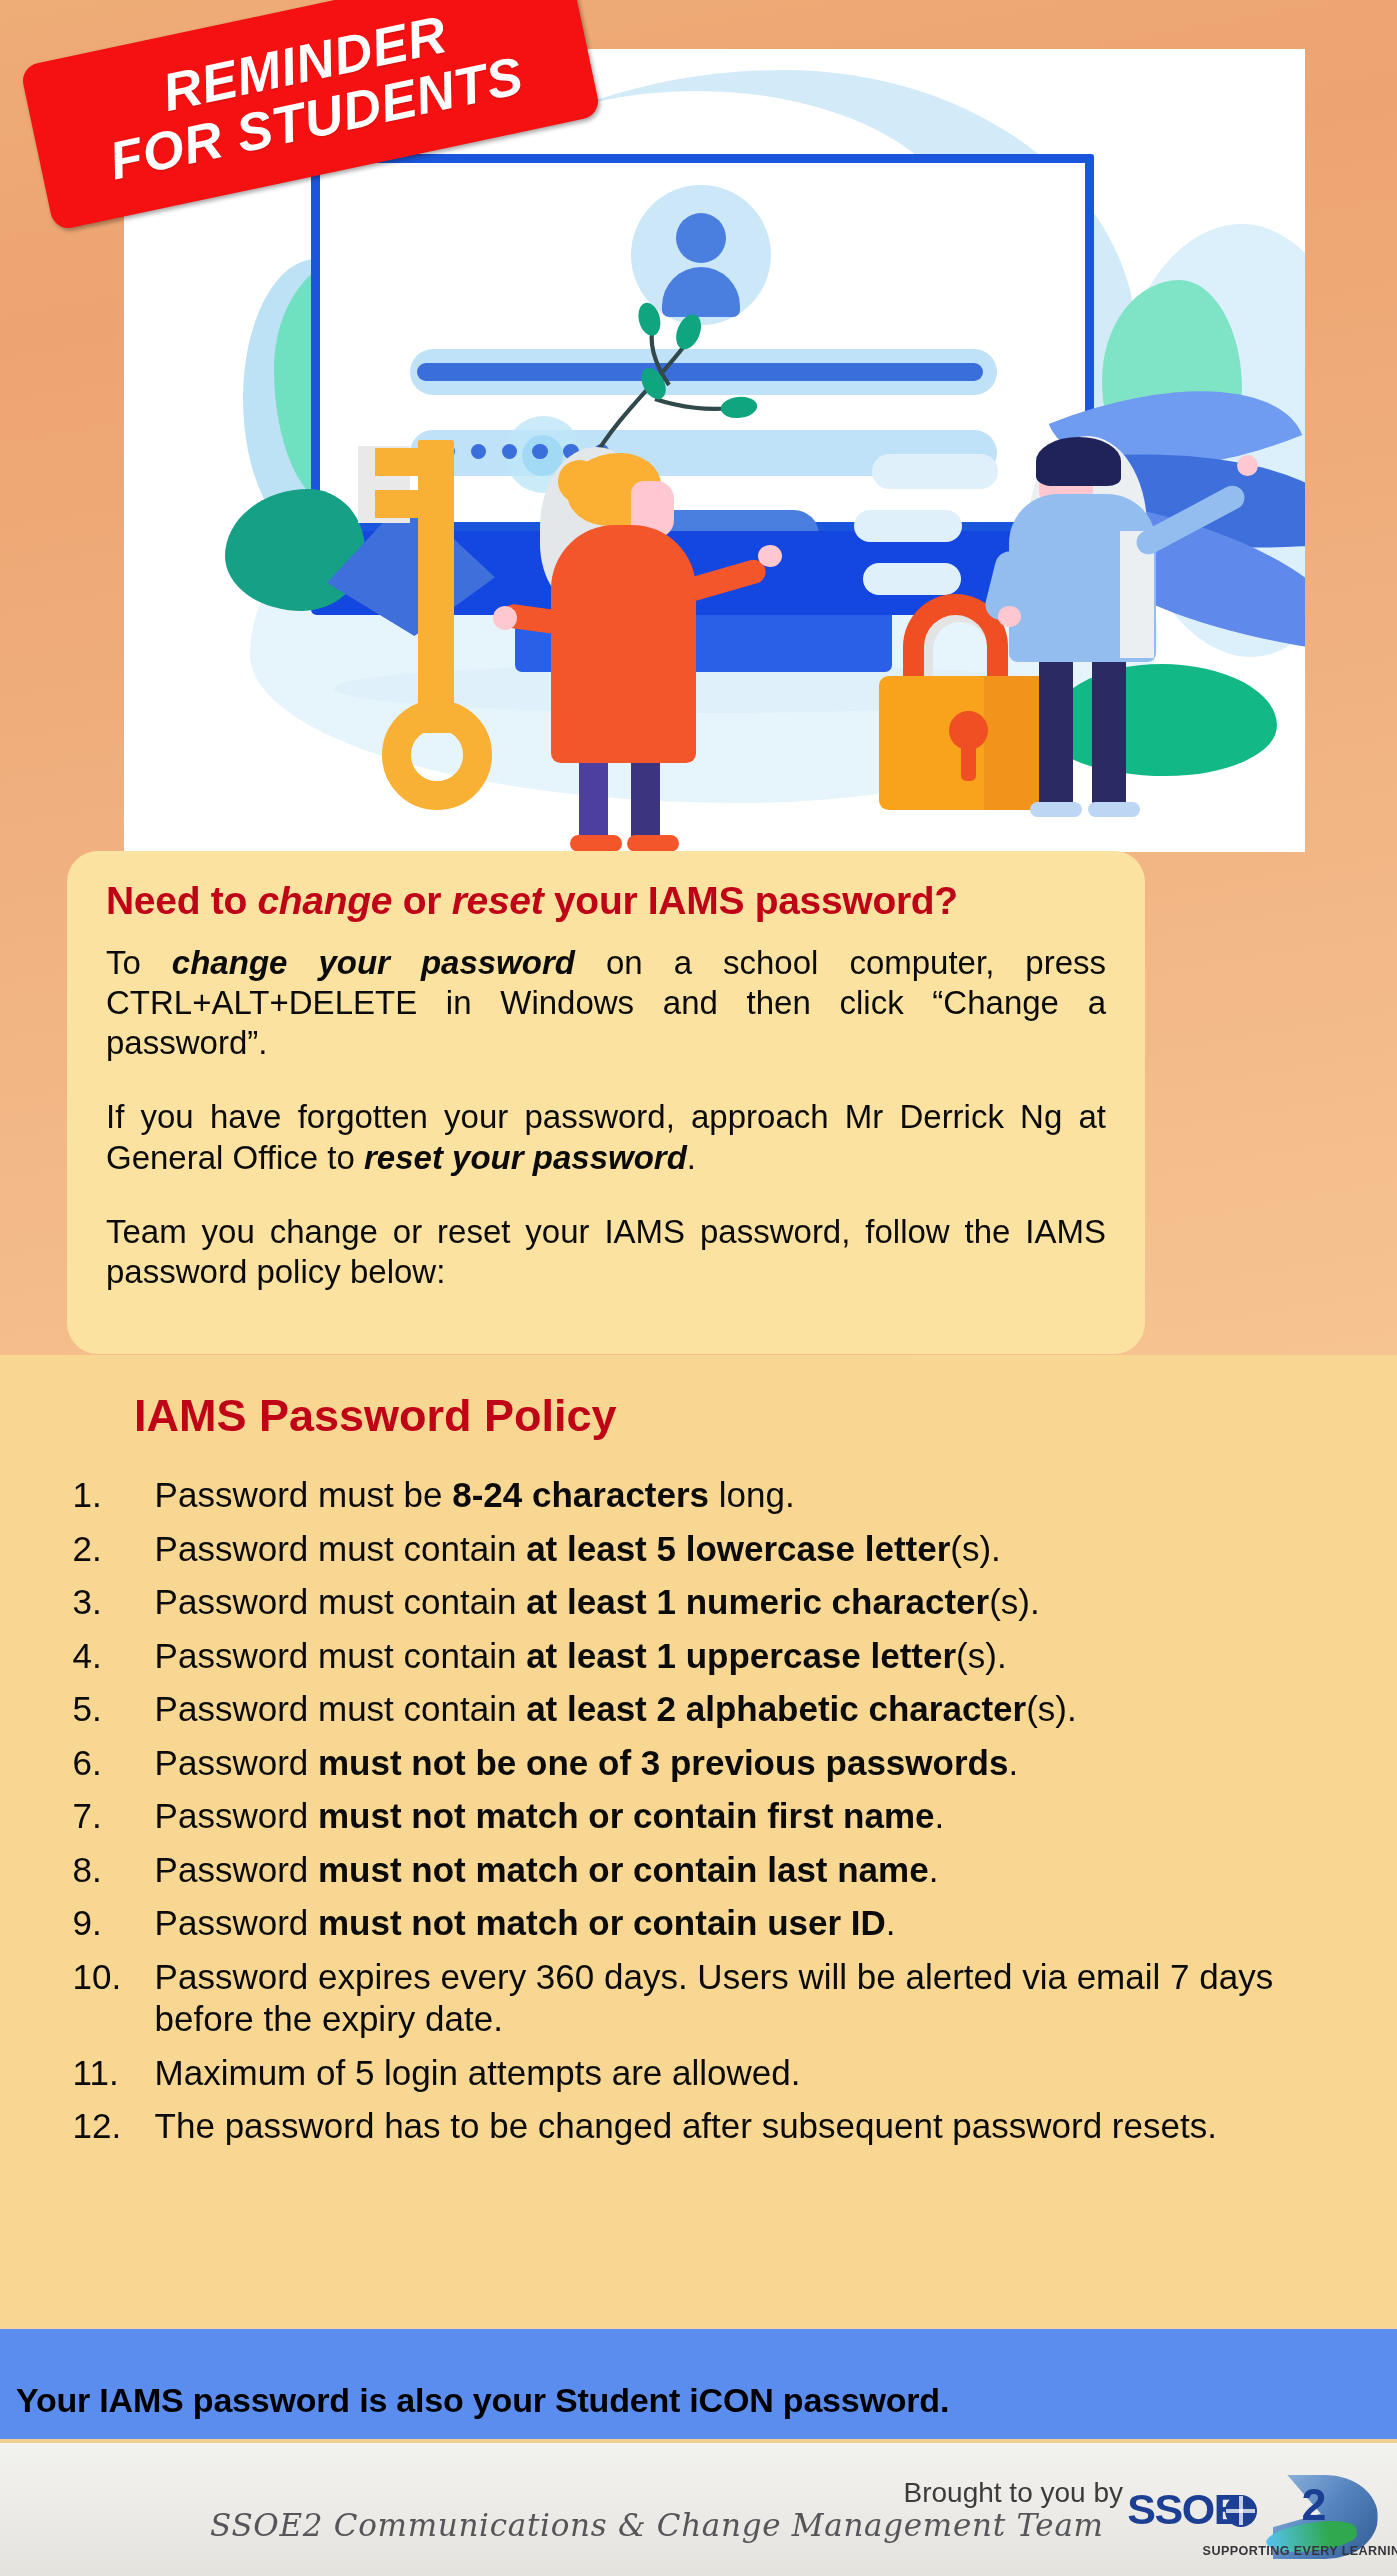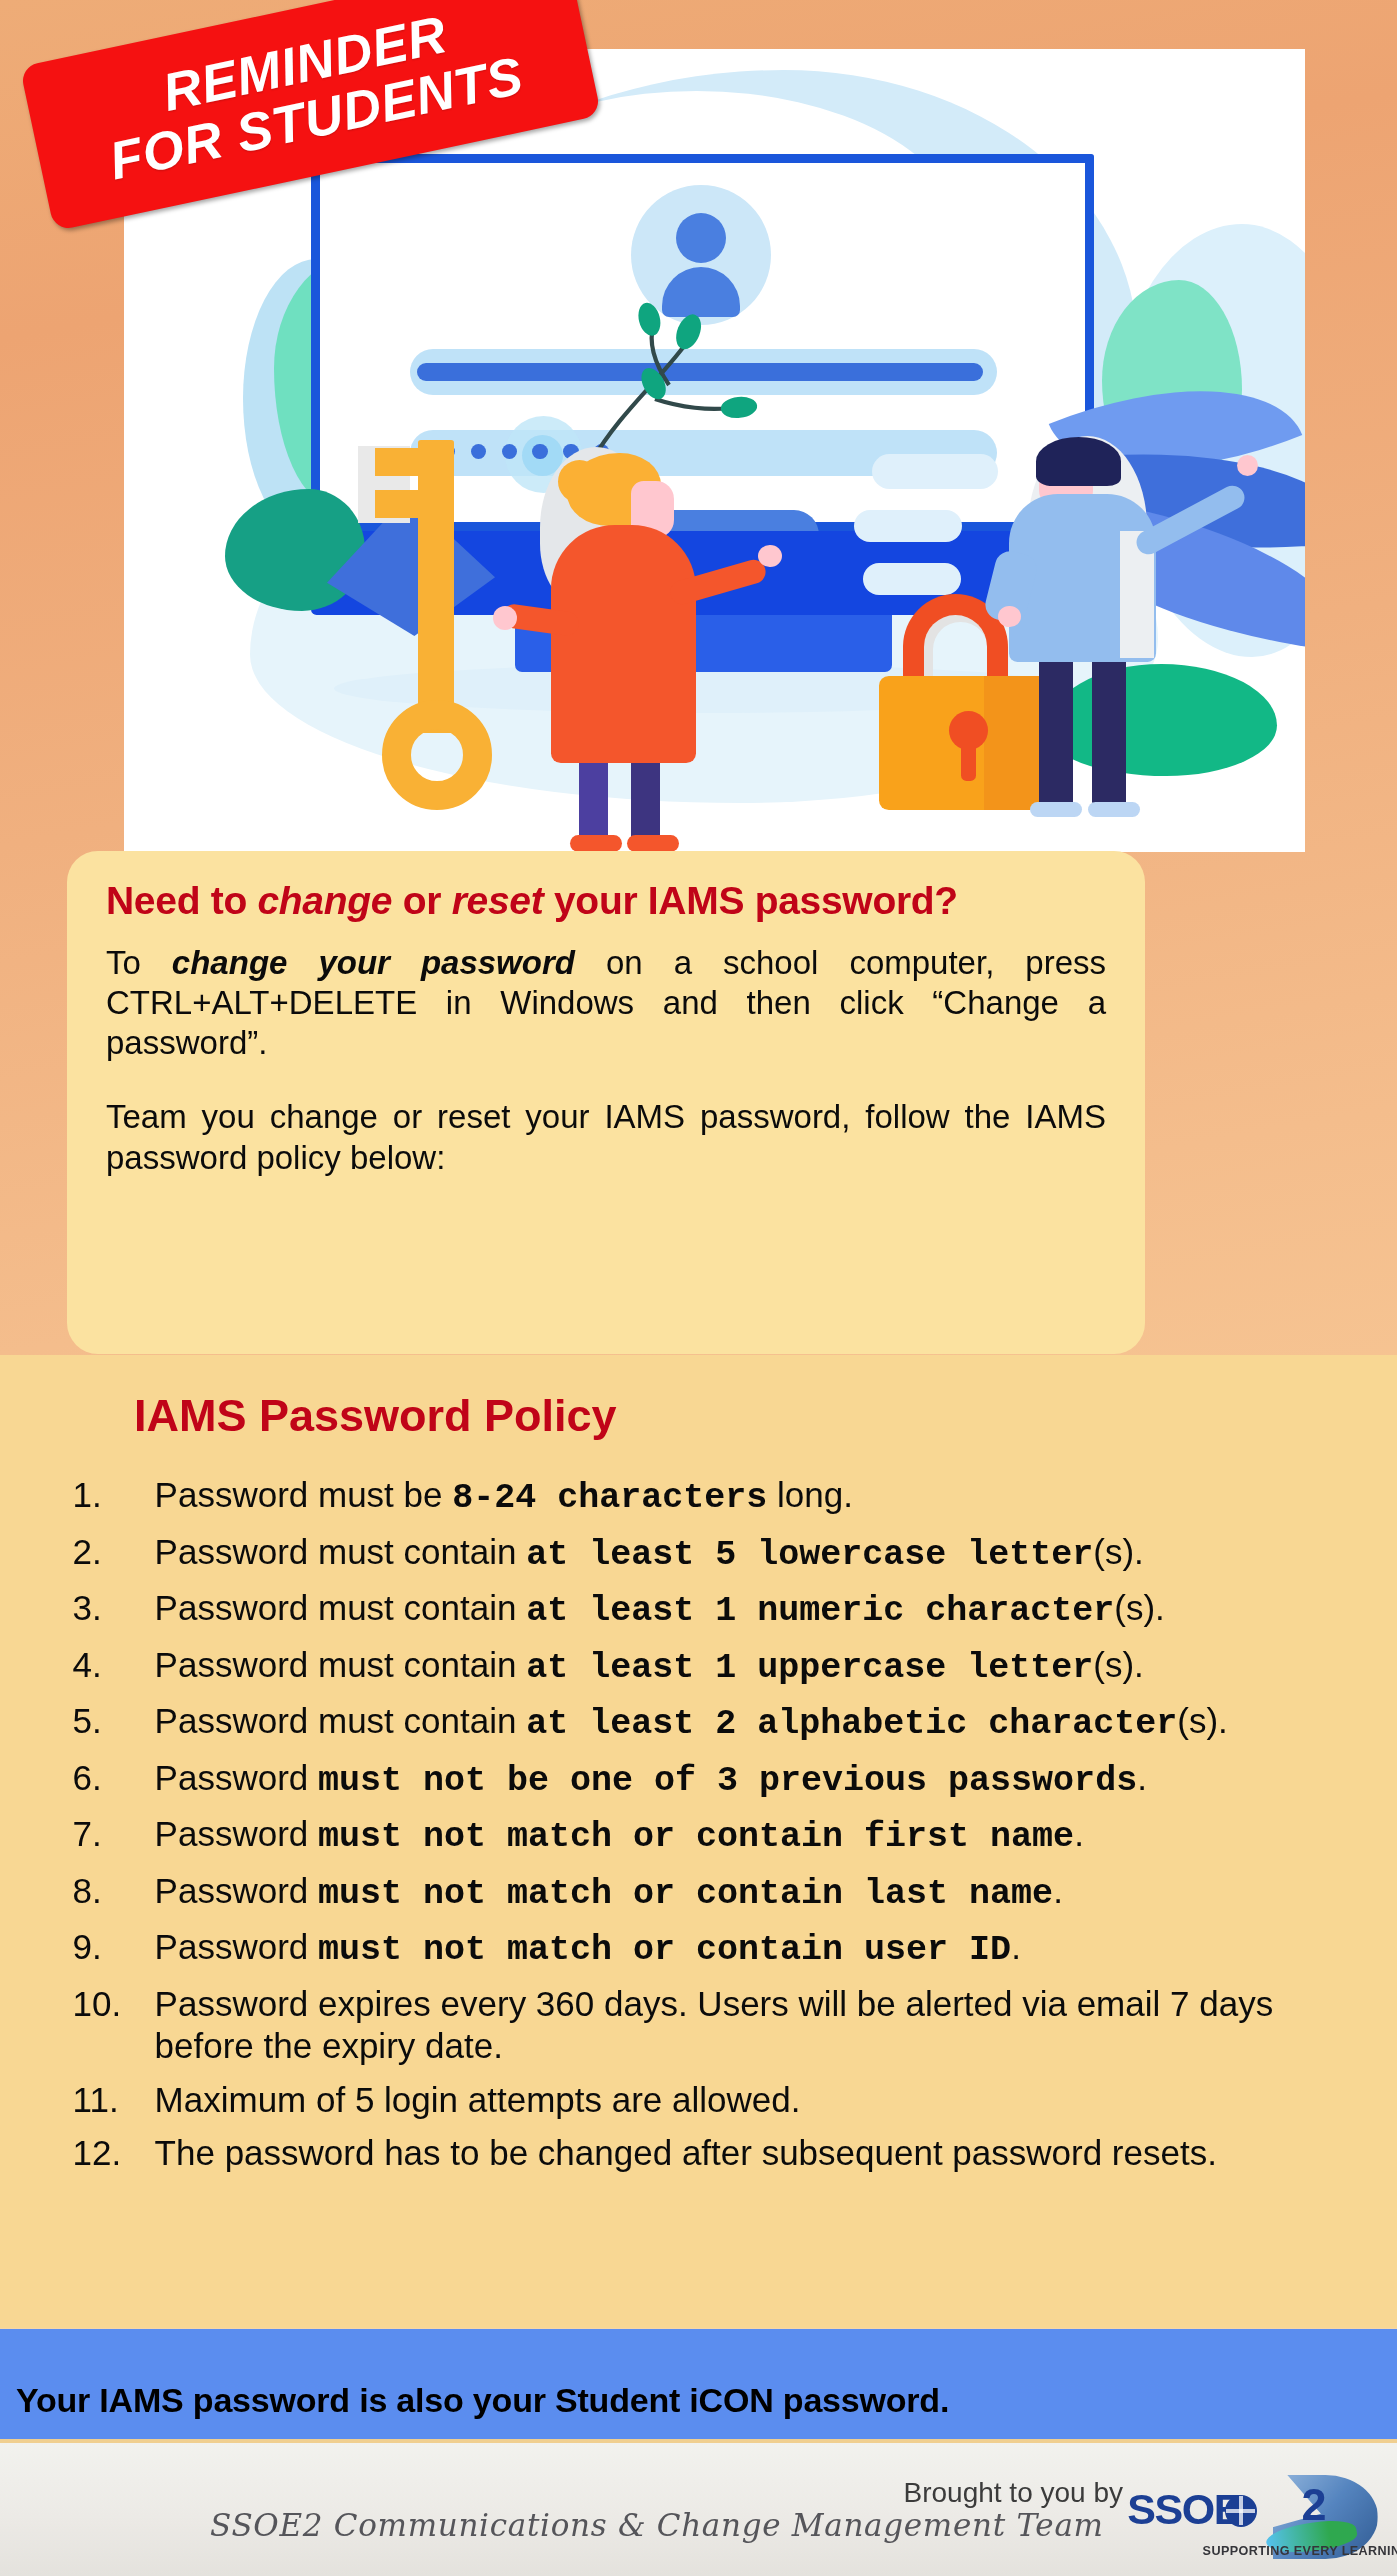--- a/index.html
+++ b/index.html
@@ -288,21 +288,21 @@
     font-weight: 300;
   }
   ol.rules li::before {
     content: counter(rule) ".";
     position: absolute;
     left: 0; top: 0;
     width: 67px;
     text-align: left;
     font-weight: 300;
   }
-  ol.rules li b { font-weight: 700; font-family: Liberation Mono, monospace; }
+  ol.rules li b { font-weight: 700; }
 
   
   .banner {
     position: absolute;
     left: 0; top: 2329px;
     width: 1397px; height: 143px;
     background: #5b8def;
     display: flex; align-items: center; justify-content: flex-start; padding-left: 16px;
   }
   .banner span {
@@ -497,20 +497,21 @@
   <div class="ribbon">
     <span>REMINDER</span>
     <span>FOR STUDENTS</span>
   </div>
 
   <div class="card">
     <h2><span>Need to </span><em>change</em><span> or </span><em>reset</em><span> your IAMS password?</span></h2>
 
     <p><span>To </span><b>change your password</b><span> on a school computer, press CTRL+ALT+DELETE in Windows and then click “Change a password”.</span></p>
 
+    <p><span>If you have forgotten your password, approach Mr Derrick Ng at General Office to </span><b>reset your password</b><span>.</span></p>
 
     <p>Team you change or reset your IAMS password, follow the IAMS password policy below:</p>
   </div>
 
   <div class="policy">
     <h2>IAMS Password Policy</h2>
     <ol class="rules" id="rules-list">
         <li><span>Password must be </span><b>8-24 characters</b><span> long.</span></li>
         <li><span>Password must contain </span><b>at least 5 lowercase letter</b><span>(s).</span></li>
         <li><span>Password must contain </span><b>at least 1 numeric character</b><span>(s).</span></li>

